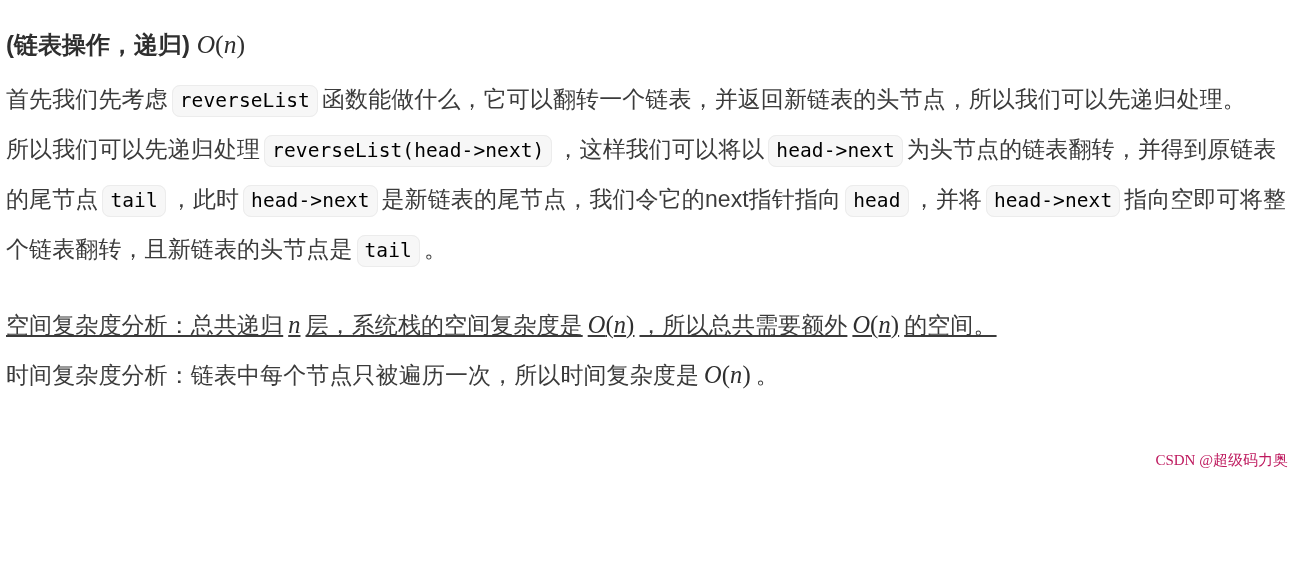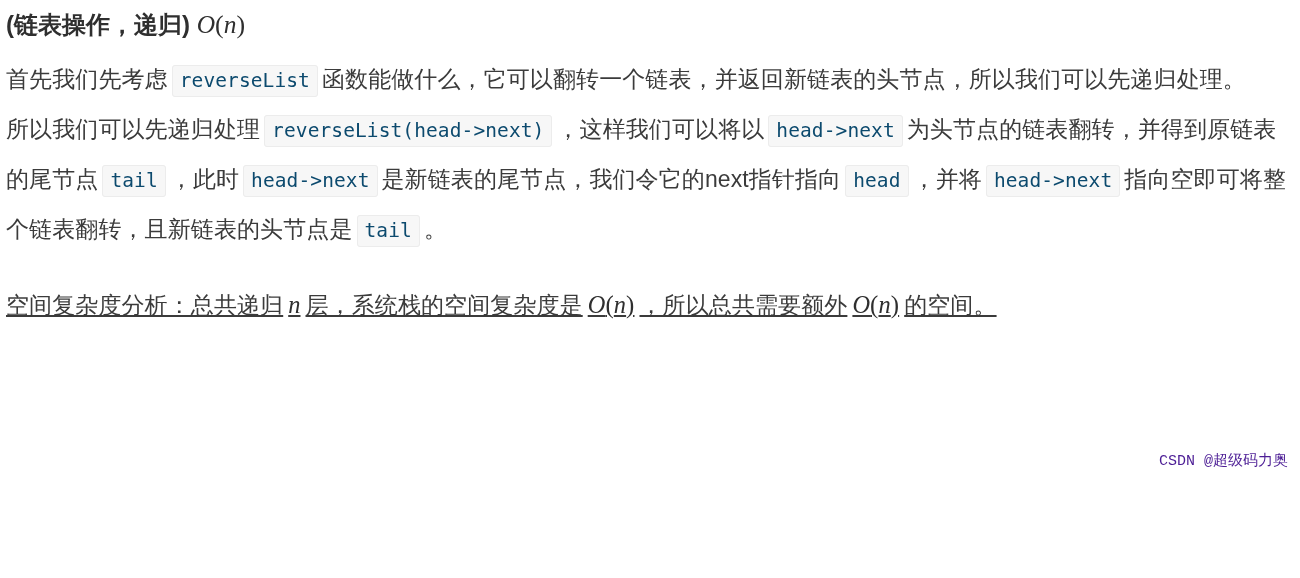--- a/index.html
+++ b/index.html
@@ -16,21 +16,21 @@
     color: #3b3b3b;
     -webkit-font-smoothing: antialiased;
   }
   .page {
     position: absolute;
     left: 0;
     top: 0;
     width: 1300px;
     height: 480px;
     box-sizing: border-box;
-    padding: 4px 6px 0 6px;
+    padding: 24px 6px 0 6px;
   }
 
   
   .heading {
     font-size: 24px;
     font-weight: bold;
     color: #2f2f2f;
     line-height: 42px;
     letter-spacing: 0px;
     margin: 0 0 8px 0;
@@ -66,51 +66,52 @@
   }
   .para.p1 { margin-top: 6px; }
   .para.p2 { margin-top: 0px; }
   .para.p3 { margin-top: 26px; text-decoration: underline; }
   .para.p4 { margin-top: 0px; }
 
   
   code.inline {
     font-family: "DejaVu Sans Mono", "Liberation Mono", monospace;
     font-size: 19.5px;
-    color: #0c4a6e;
+    color: #000000;
     background: #f7f7f7;
     border: 1px solid #ececec;
-    border-radius: 3px;
+    border-radius: 8px;
     padding: 3px 7px 4px 7px;
     margin: 0 4px;
     white-space: nowrap;
     line-height: 1;
   }
 
   
   .watermark {
     position: absolute;
     right: 12px;
     bottom: 10px;
     font-size: 15px;
-    color: #4c1d95;
-    font-family: Liberation Mono, monospace;
+    color: #be185d;
+    font-family: Liberation Serif, serif;
     white-space: nowrap;
     user-select: none;
   }
 </style>
 </head>
 <body>
 
 <div class="page">
 
   <h1 class="heading">
     <span>(链表操作，递归)</span>
     <span class="math"><span class="var">O</span><span class="paren">(</span><span class="var">n</span><span class="paren">)</span></span>
   </h1>
 
   <p class="para p1"><span>首先我们先考虑</span><code class="inline">reverseList</code><span>函数能做什么，它可以翻转一个链表，并返回新链表的头节点，所以我们可以先递归处理。</span></p>
   <p class="para p2"><span>所以我们可以先递归处理</span><code class="inline">reverseList(head-&gt;next)</code><span>，这样我们可以将以</span><code class="inline">head-&gt;next</code><span>为头节点的链表翻转，并得到原链表的尾节点</span><code class="inline">tail</code><span>，此时</span><code class="inline">head-&gt;next</code><span>是新链表的尾节点，我们令它的next指针指向</span><code class="inline">head</code><span>，并将</span><code class="inline">head-&gt;next</code><span>指向空即可将整个链表翻转，且新链表的头节点是</span><code class="inline">tail</code><span>。</span></p>
   <p class="para p3"><span>空间复杂度分析：总共递归</span><span class="math" style="margin: 0px 5px;"><span class="var">n</span></span><span>层，系统栈的空间复杂度是</span><span class="math" style="margin: 0px 5px;"><span class="var">O</span><span class="paren">(</span><span class="var">n</span><span class="paren">)</span></span><span>，所以总共需要额外</span><span class="math" style="margin: 0px 5px;"><span class="var">O</span><span class="paren">(</span><span class="var">n</span><span class="paren">)</span></span><span>的空间。</span></p>
+  <p class="para p4"><span>时间复杂度分析：链表中每个节点只被遍历一次，所以时间复杂度是</span><span class="math" style="margin: 0px 5px;"><span class="var">O</span><span class="paren">(</span><span class="var">n</span><span class="paren">)</span></span><span>。</span></p>
 
   <div class="watermark">CSDN @超级码力奥</div>
 
 </div>
 
 </body></html>

